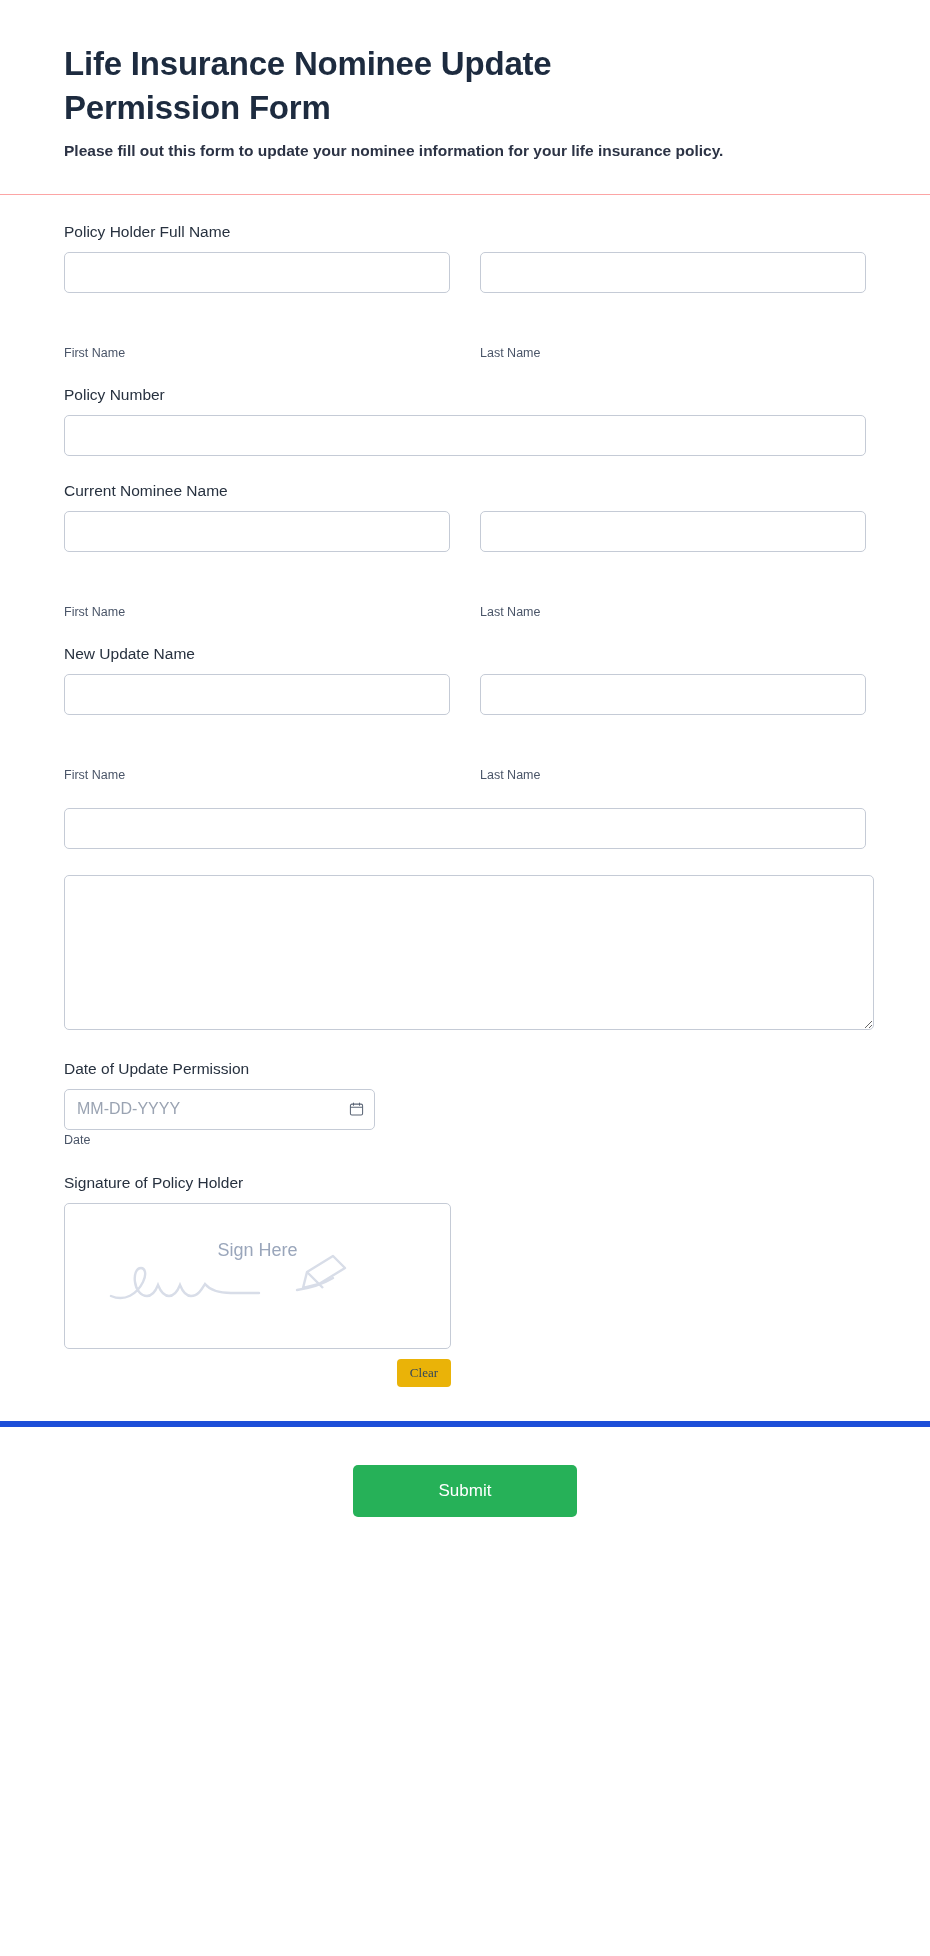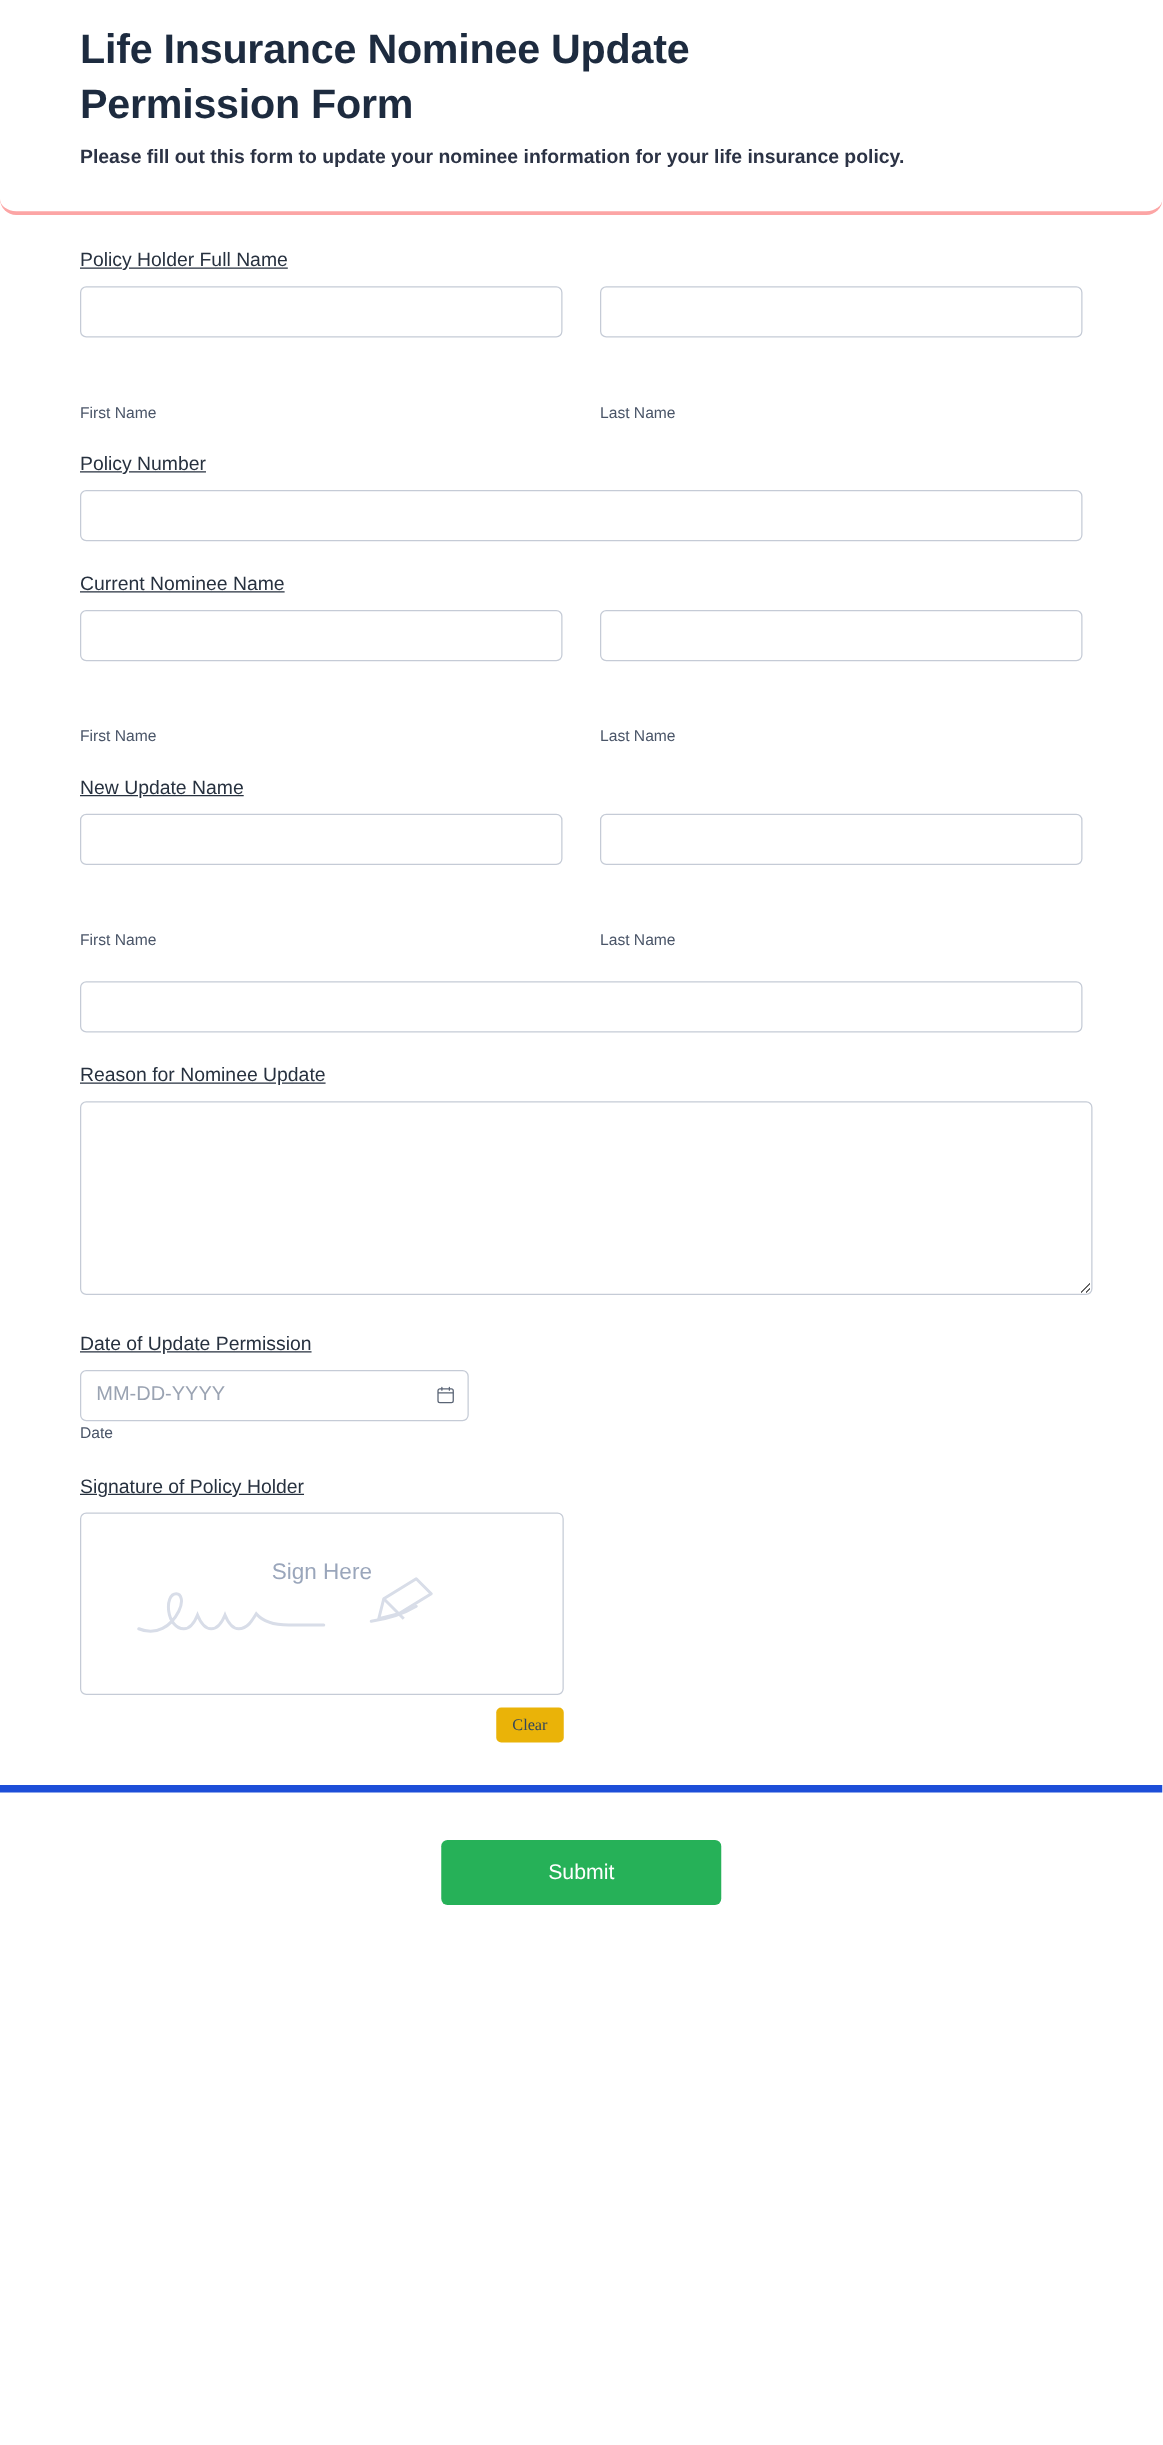--- a/index.html
+++ b/index.html
@@ -15,23 +15,22 @@
     color: #2c3345;
   }
   .form-wrap {
     width: 930px;
     margin: 0 auto;
     background: #ffffff;
   }
 
   
   .form-header {
-    padding: 17px 64px 30px 64px;
-    border-bottom: 3px solid #fca5a5;
-    border-radius: 13px;
+    padding: 42px 64px 30px 64px;
+    border-bottom: 1px solid #fca5a5;
   }
   .form-title {
     font-size: 33px;
     line-height: 1.32;
     font-weight: bold;
     color: #1d2b3f;
     margin: 0 0 10px 0;
     max-width: 620px;
     letter-spacing: -0.2px;
   }
@@ -50,21 +49,20 @@
   }
   .field-block {
     margin-bottom: 26px;
   }
   .field-label {
     font-size: 15.5px;
     color: #27313f;
     font-weight: normal;
     margin: 0 0 11px 0;
     display: block;
-    text-decoration: underline;
   }
   .row {
     display: flex;
     gap: 30px;
   }
   .col {
     display: flex;
     flex-direction: column;
   }
   .col-half { width: 390px; gap: 45px; }
@@ -253,21 +251,20 @@
           <span class="sub-label">Last Name</span>
         </div>
       </div>
     </div>
 
     <div class="field-block">
       <input type="text" class="txt short-input" value="" style="">
     </div>
 
     <div class="field-block">
-      <label class="field-label">Reason for Nominee Update</label>
       <div class="wide-wrap">
         <textarea class="ta" style=""></textarea>
       </div>
     </div>
 
     <div class="field-block">
       <label class="field-label">Date of Update Permission</label>
       <div class="date-wrap">
         <input type="text" class="date-input" placeholder="MM-DD-YYYY" style="">
         <span class="cal-icon">

